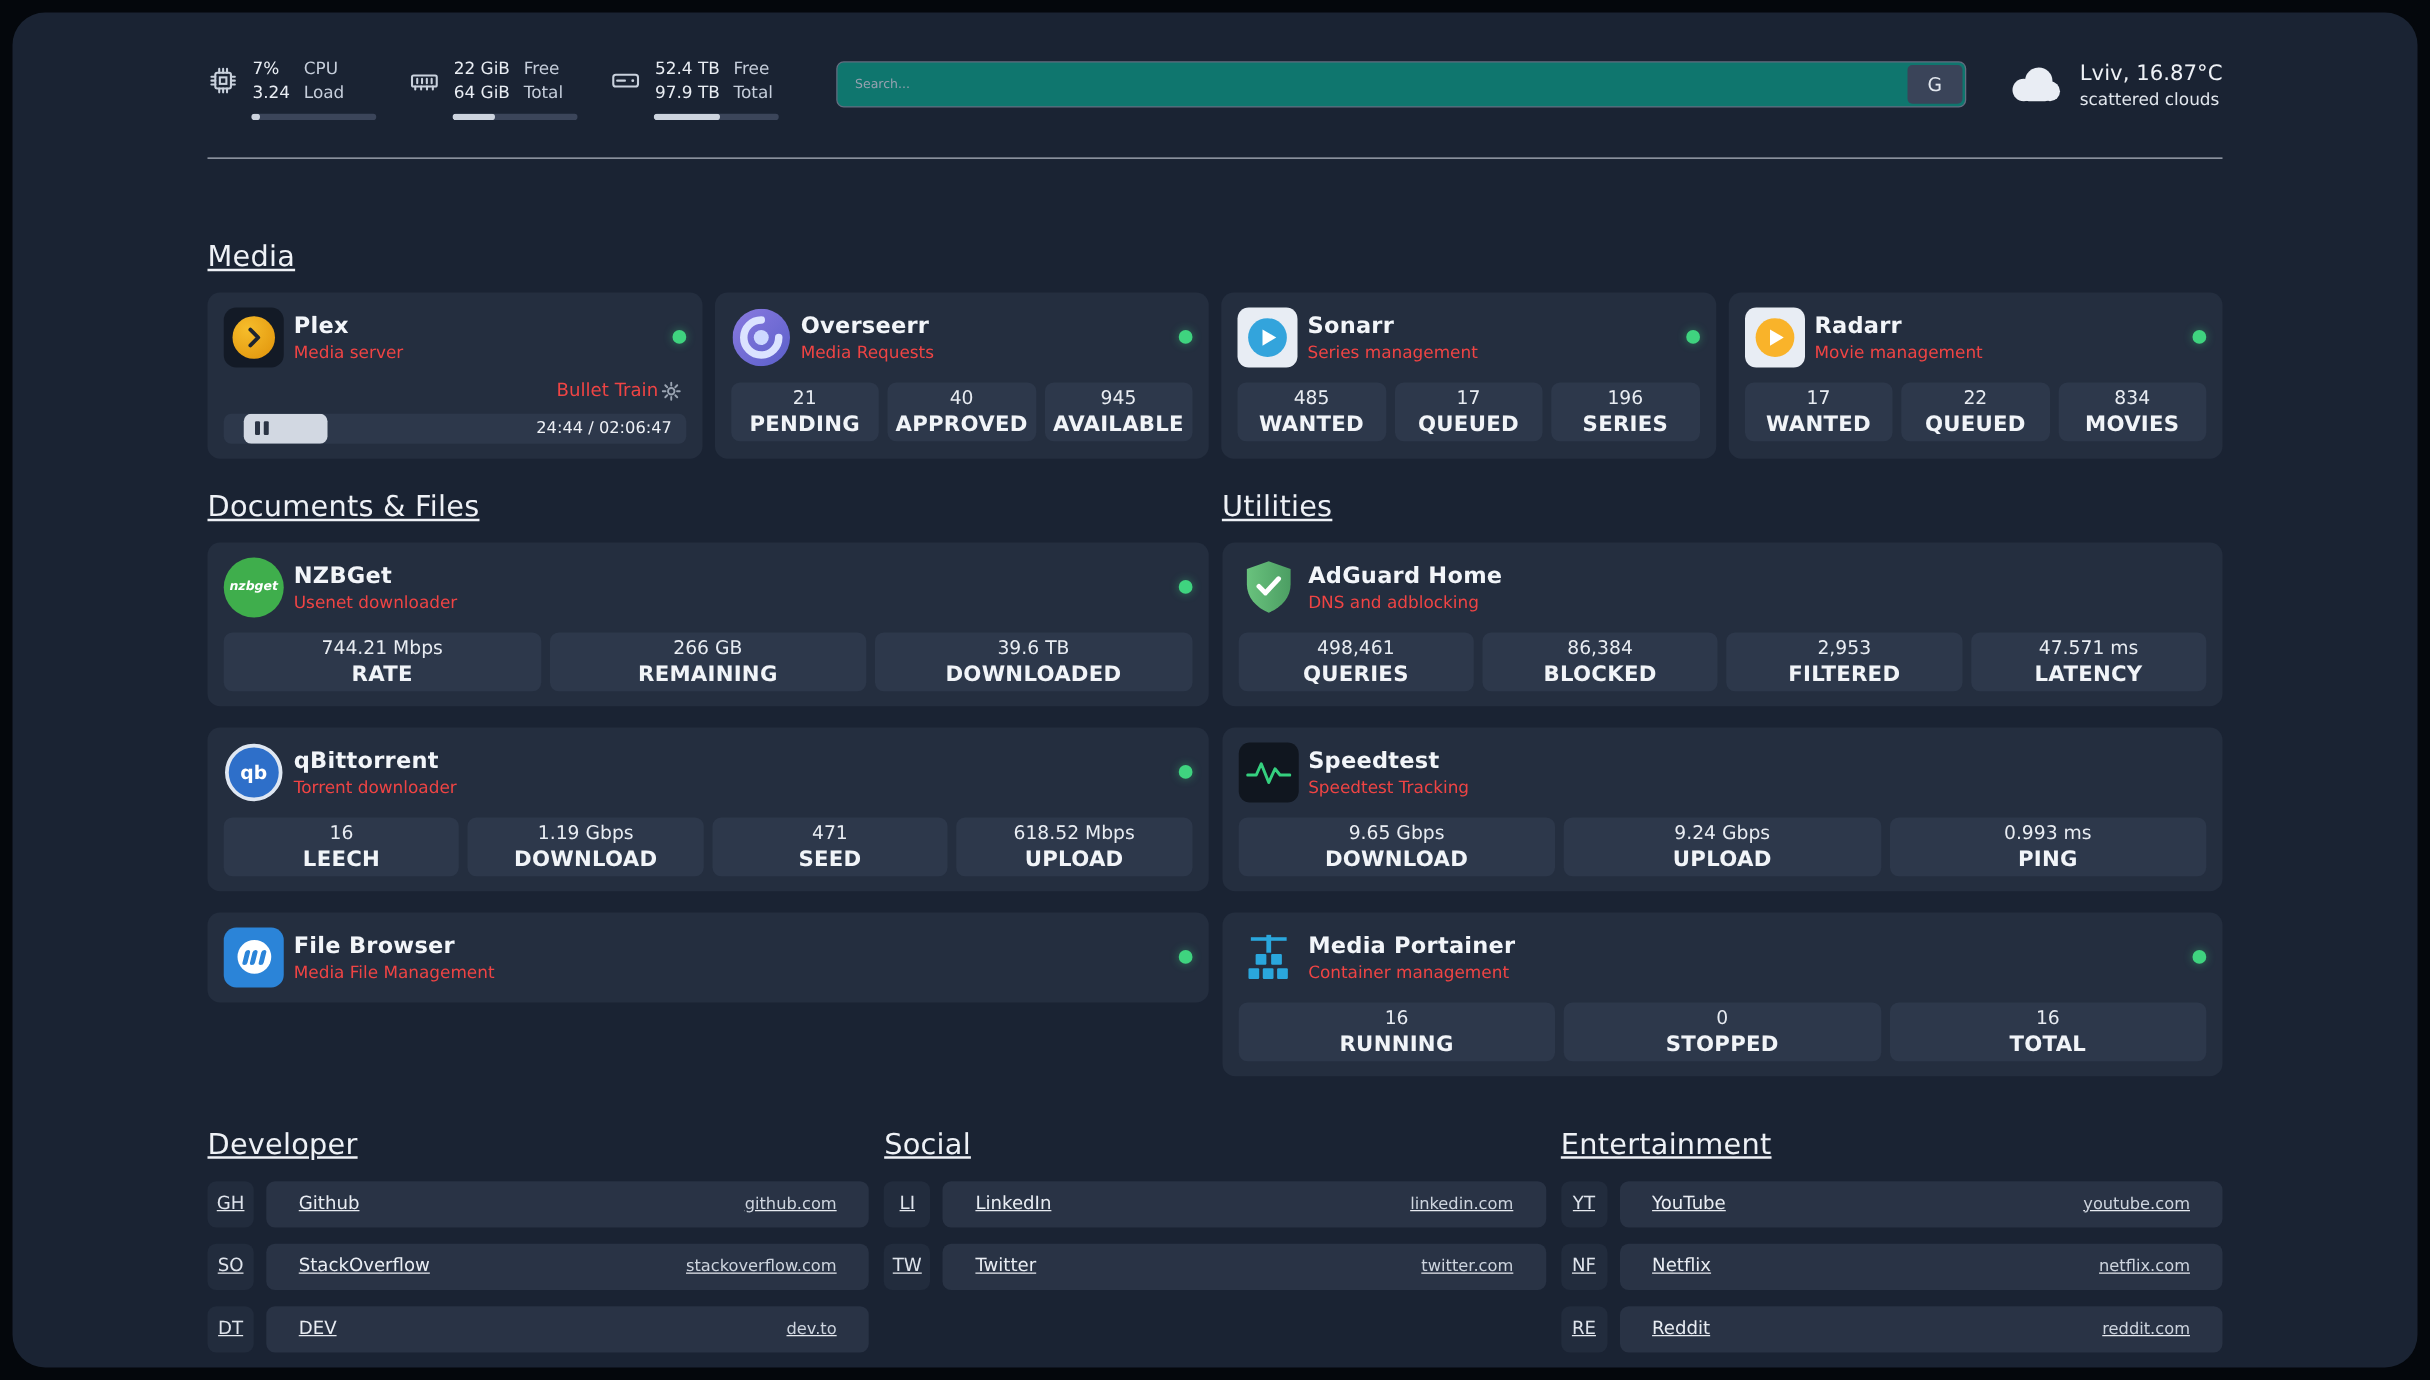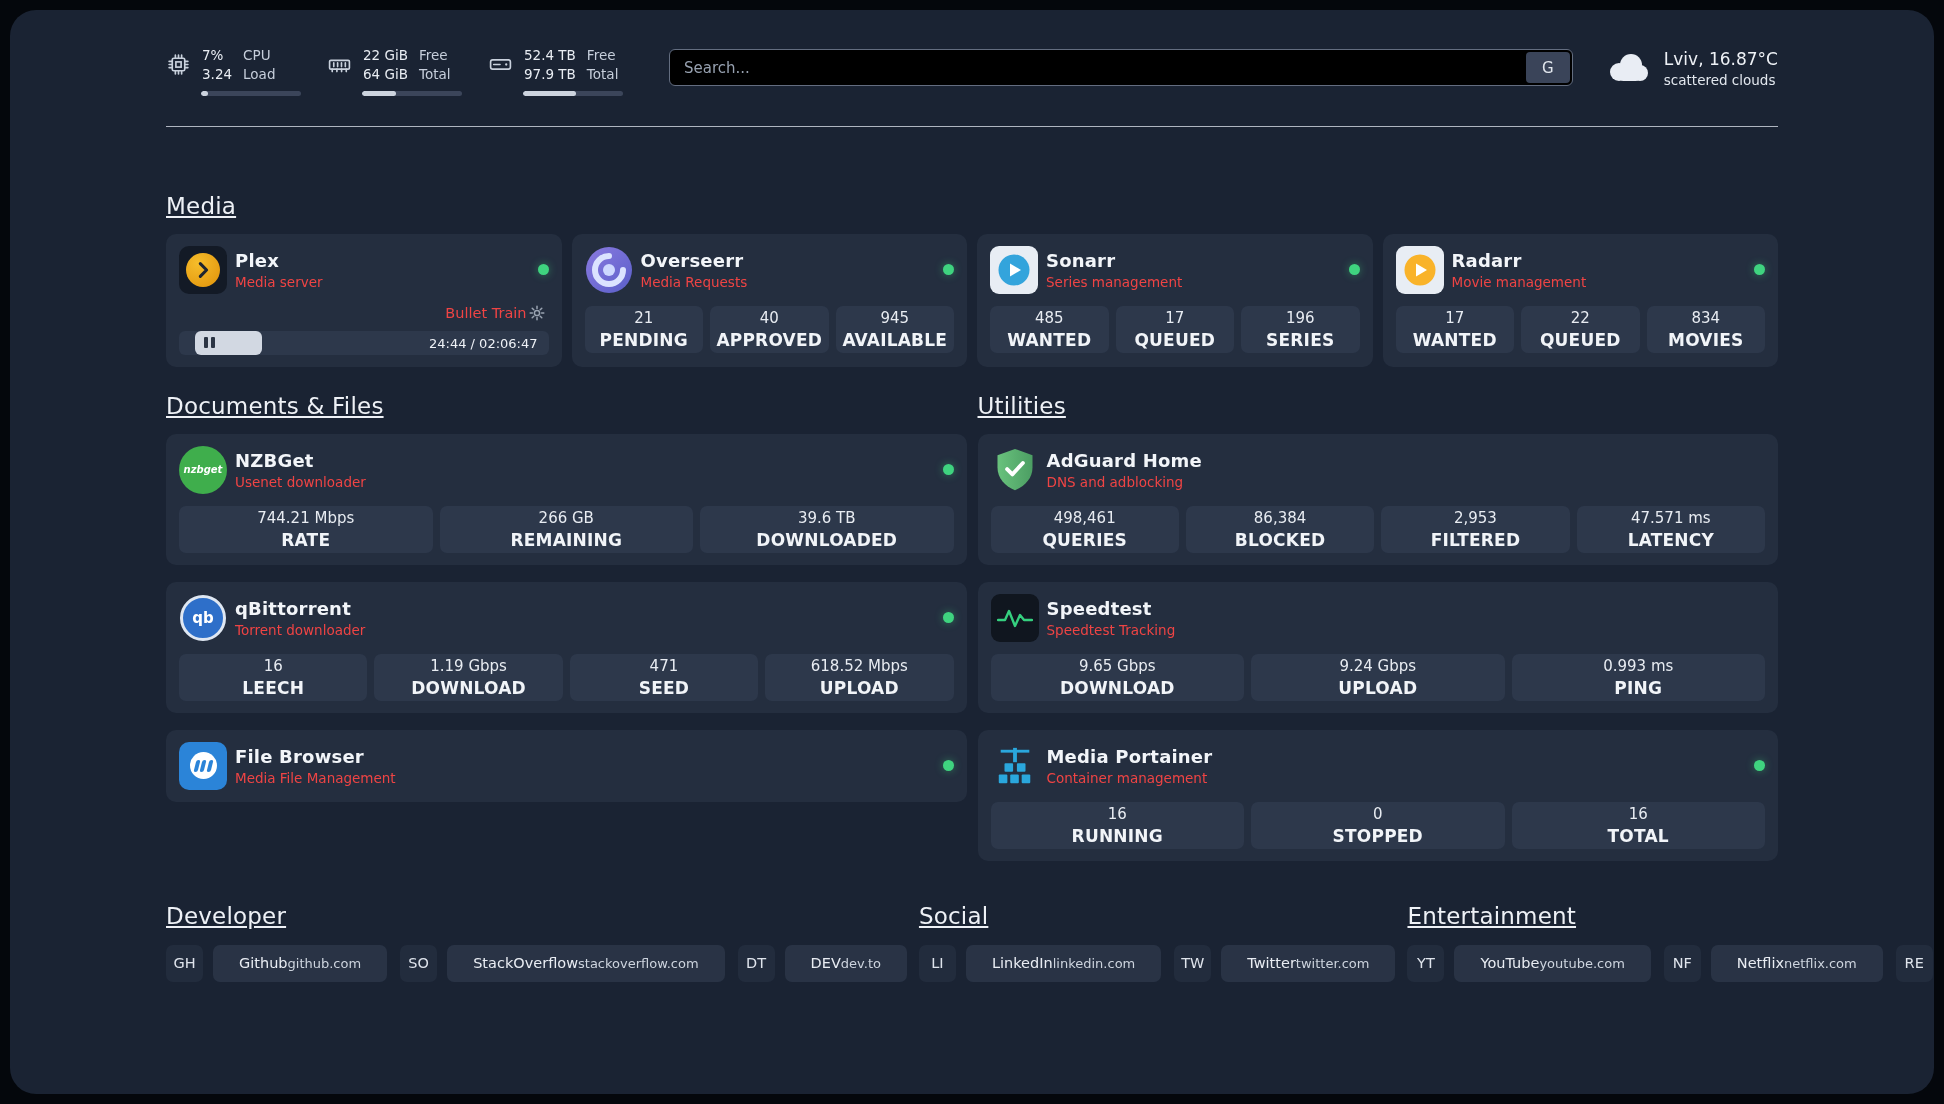--- a/index.html
+++ b/index.html
@@ -13,21 +13,21 @@
   .res { margin-right:26px; }
   .res-top { display:flex; align-items:center; gap:11px; }
   .res-icon { color:#c9d1dd; display:flex; }
   .res-col { display:flex; flex-direction:column; line-height:1.4; font-size:13.5px; }
   .res-vals { color:#e9edf3; }
   .res-labels { color:#c6cedb; }
   .res-bar { height:5px; width:100px; background:#3b455a; border-radius:3px; margin-top:7px; margin-left:35px; overflow:hidden; }
   .res-fill { height:100%; background:#ccd3de; border-radius:3px; }
 
   .search-wrap { flex:1; margin:3px 32px 0 20px; position:relative; height:37px; }
-  .search-input { width:100%; height:100%; background:#000000; border:1px solid #636d80; border-radius:6px; color:#e7ebf1; font-size:15px; padding:0 58px 0 14px; outline:none; font-family:inherit; }
+  .search-input { width:100%; height:100%; background:#0f766e; border:1px solid #636d80; border-radius:6px; color:#e7ebf1; font-size:10px; padding:0 58px 0 14px; outline:none; font-family:inherit; }
   .search-input::placeholder { color:#97a1b0; }
   .search-engine { position:absolute; top:3px; right:3px; bottom:3px; width:44px; background:#3a4459; border:none; border-radius:4px; color:#e2e7ee; font-size:15px; display:flex; align-items:center; justify-content:center; cursor:pointer; font-family:inherit; }
 
   .weather { display:flex; align-items:center; gap:13px; margin-top:3px; }
   .weather-loc { font-size:17px; color:#eef1f6; }
   .weather-cond { font-size:13.5px; color:#e2e7ee; margin-top:3px; }
 
   .divider { border:none; border-top:1.5px solid rgba(225,231,240,0.75); margin-top:30px; }
 
   
@@ -69,21 +69,21 @@
   .nzb-circle { background:#3fae4c; border-radius:50%; }
   .nzb-text { font-size:10px; font-weight:700; font-style:italic; color:#fff; }
   .qb-circle { width:46px; height:46px; border-radius:50%; background:#2e6fc9; border:3px solid #dfe7f2; color:#fff; font-weight:700; font-size:15px; display:flex; align-items:center; justify-content:center; }
   .fb-box { background:#2b84d8; border-radius:10px; }
   .fb-inner { width:27px; height:27px; background:#fff; border-radius:50%; display:flex; gap:3px; align-items:center; justify-content:center; }
   .fb-inner i { width:3.5px; height:12px; background:#2b84d8; border-radius:2px; transform:skewX(-14deg); display:block; }
   .st-box { background:#10161f; border-radius:9px; }
 
   
   .bookmarks { display:grid; grid-template-columns:repeat(3,1fr); gap:12px; margin-top:42px; }
-  .bm-rows { display:flex; gap:13px; margin-top:16px; }
+  .bm-rows { display:flex; flex-direction:column; gap:13px; margin-top:16px;text-decoration:underline; }
   .bm-row { display:flex; align-items:center; gap:10px; cursor:pointer; }
   .bm-abbr { width:37px; height:37px; flex:none; background:#222c3d; border-radius:7px; display:flex; align-items:center; justify-content:center; font-size:14.5px; color:#dfe4ec; }
   .bm-pill { flex:1; height:37px; background:#293345; border-radius:7px; display:flex; align-items:center; justify-content:space-between; padding:0 26px; }
   .bm-name { font-size:14.5px; color:#e9edf3; }
   .bm-domain { font-size:13px; color:#cdd4de; }
 </style>
 </head>
 <body>
 
 <div class="window">

